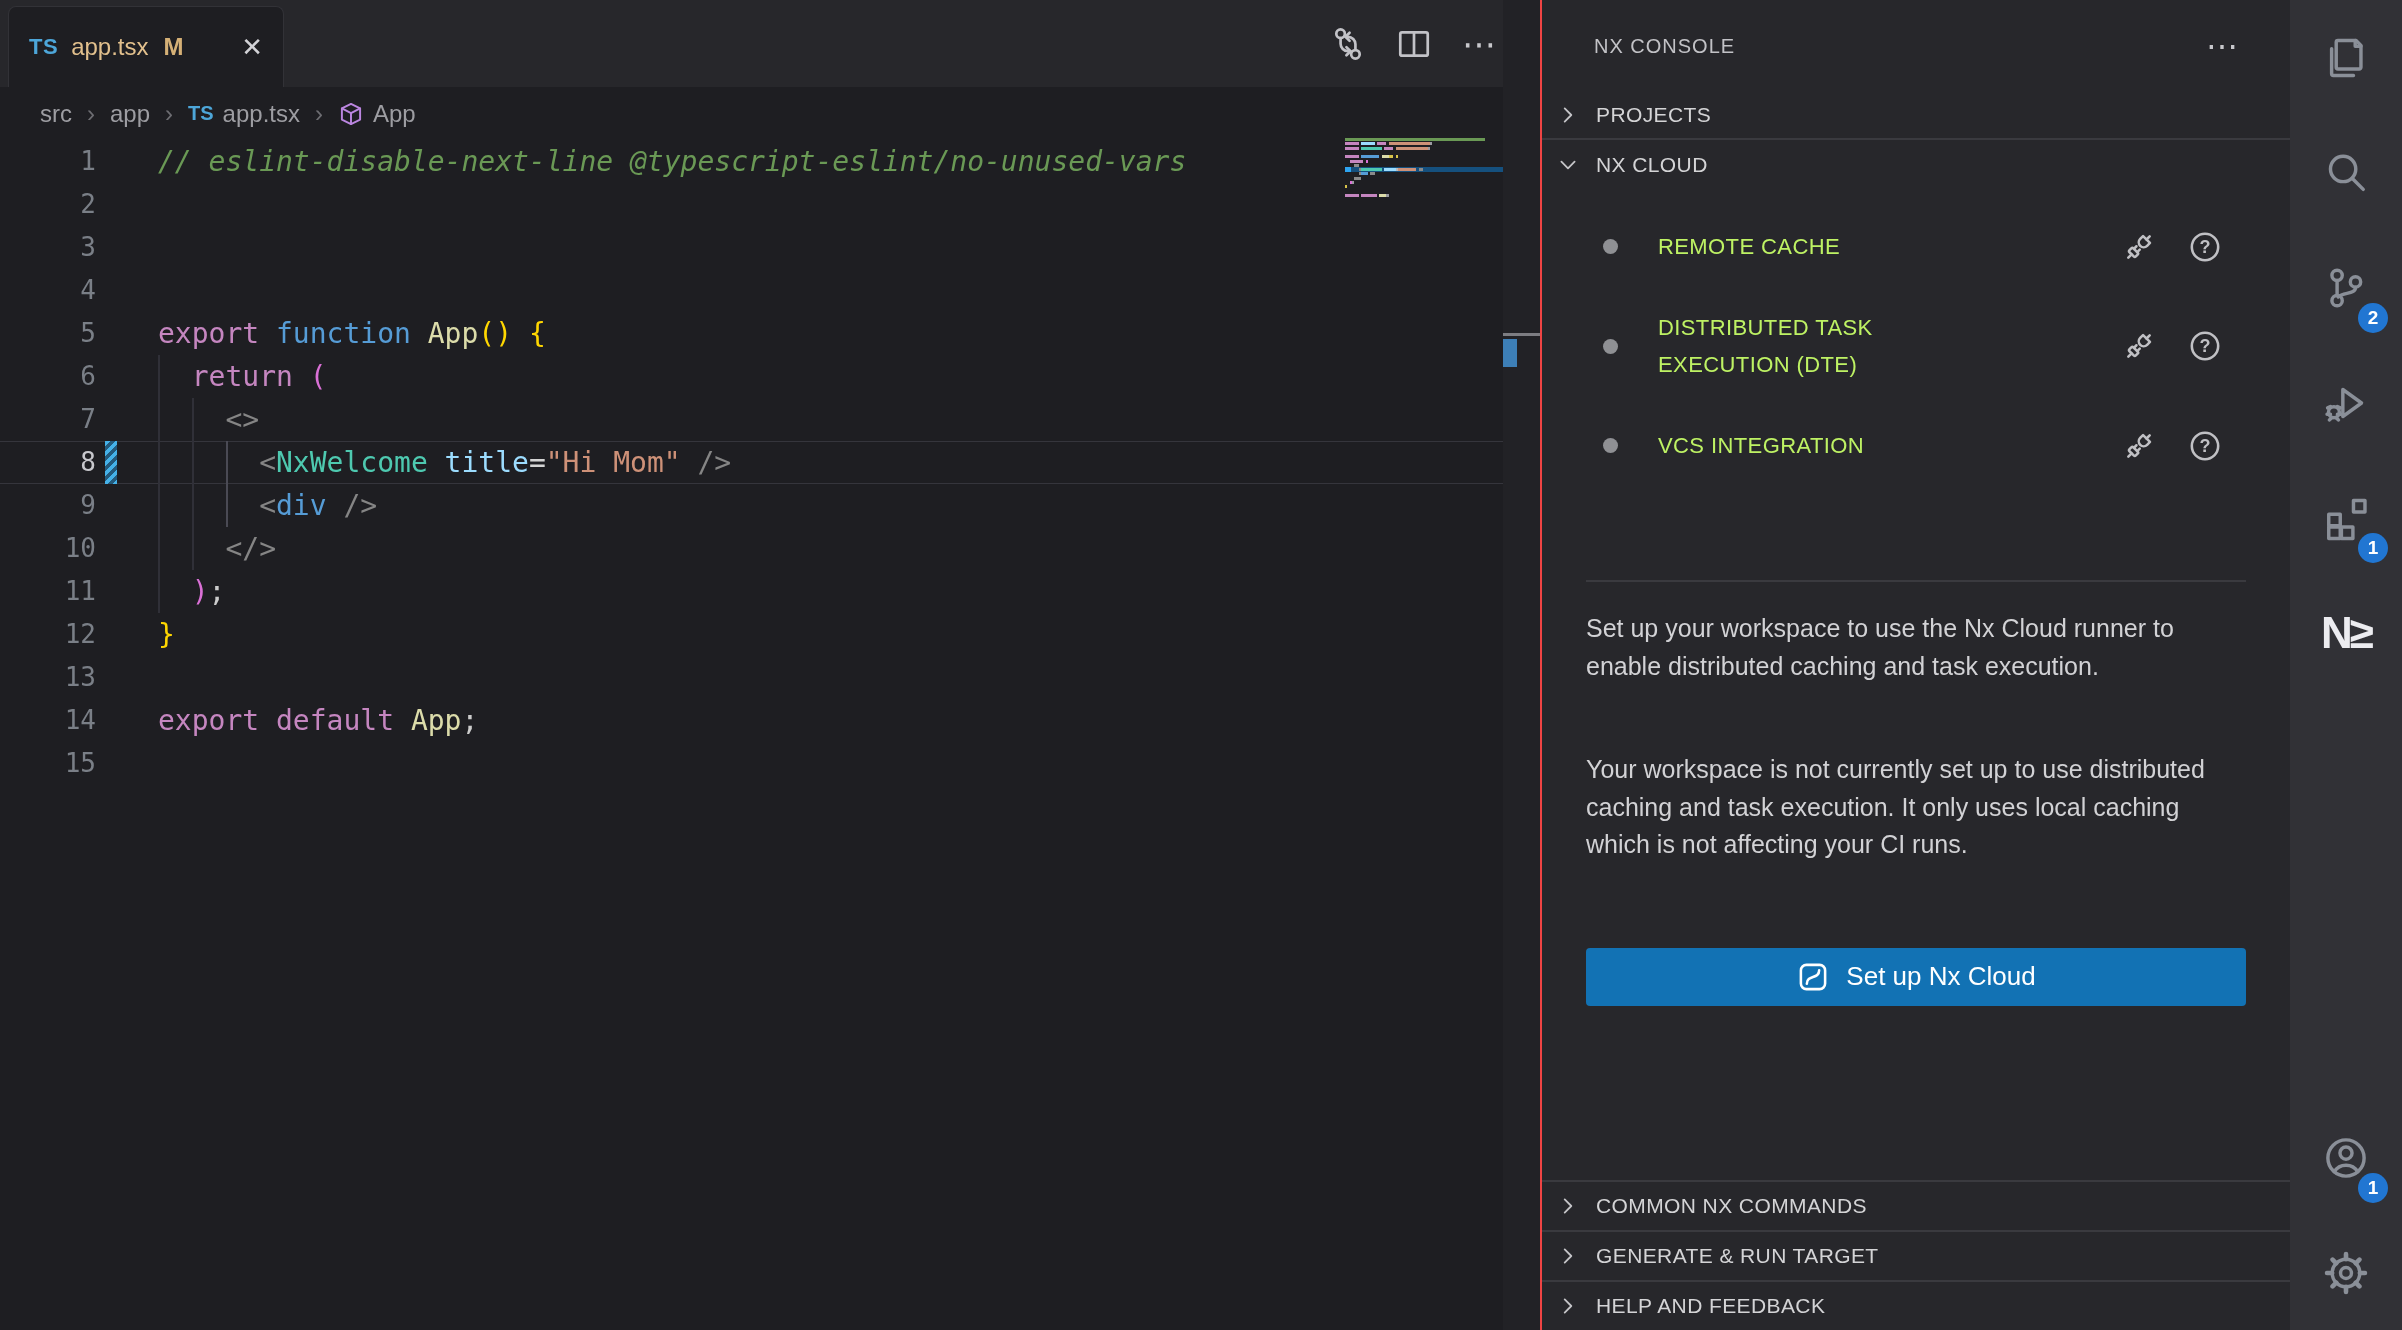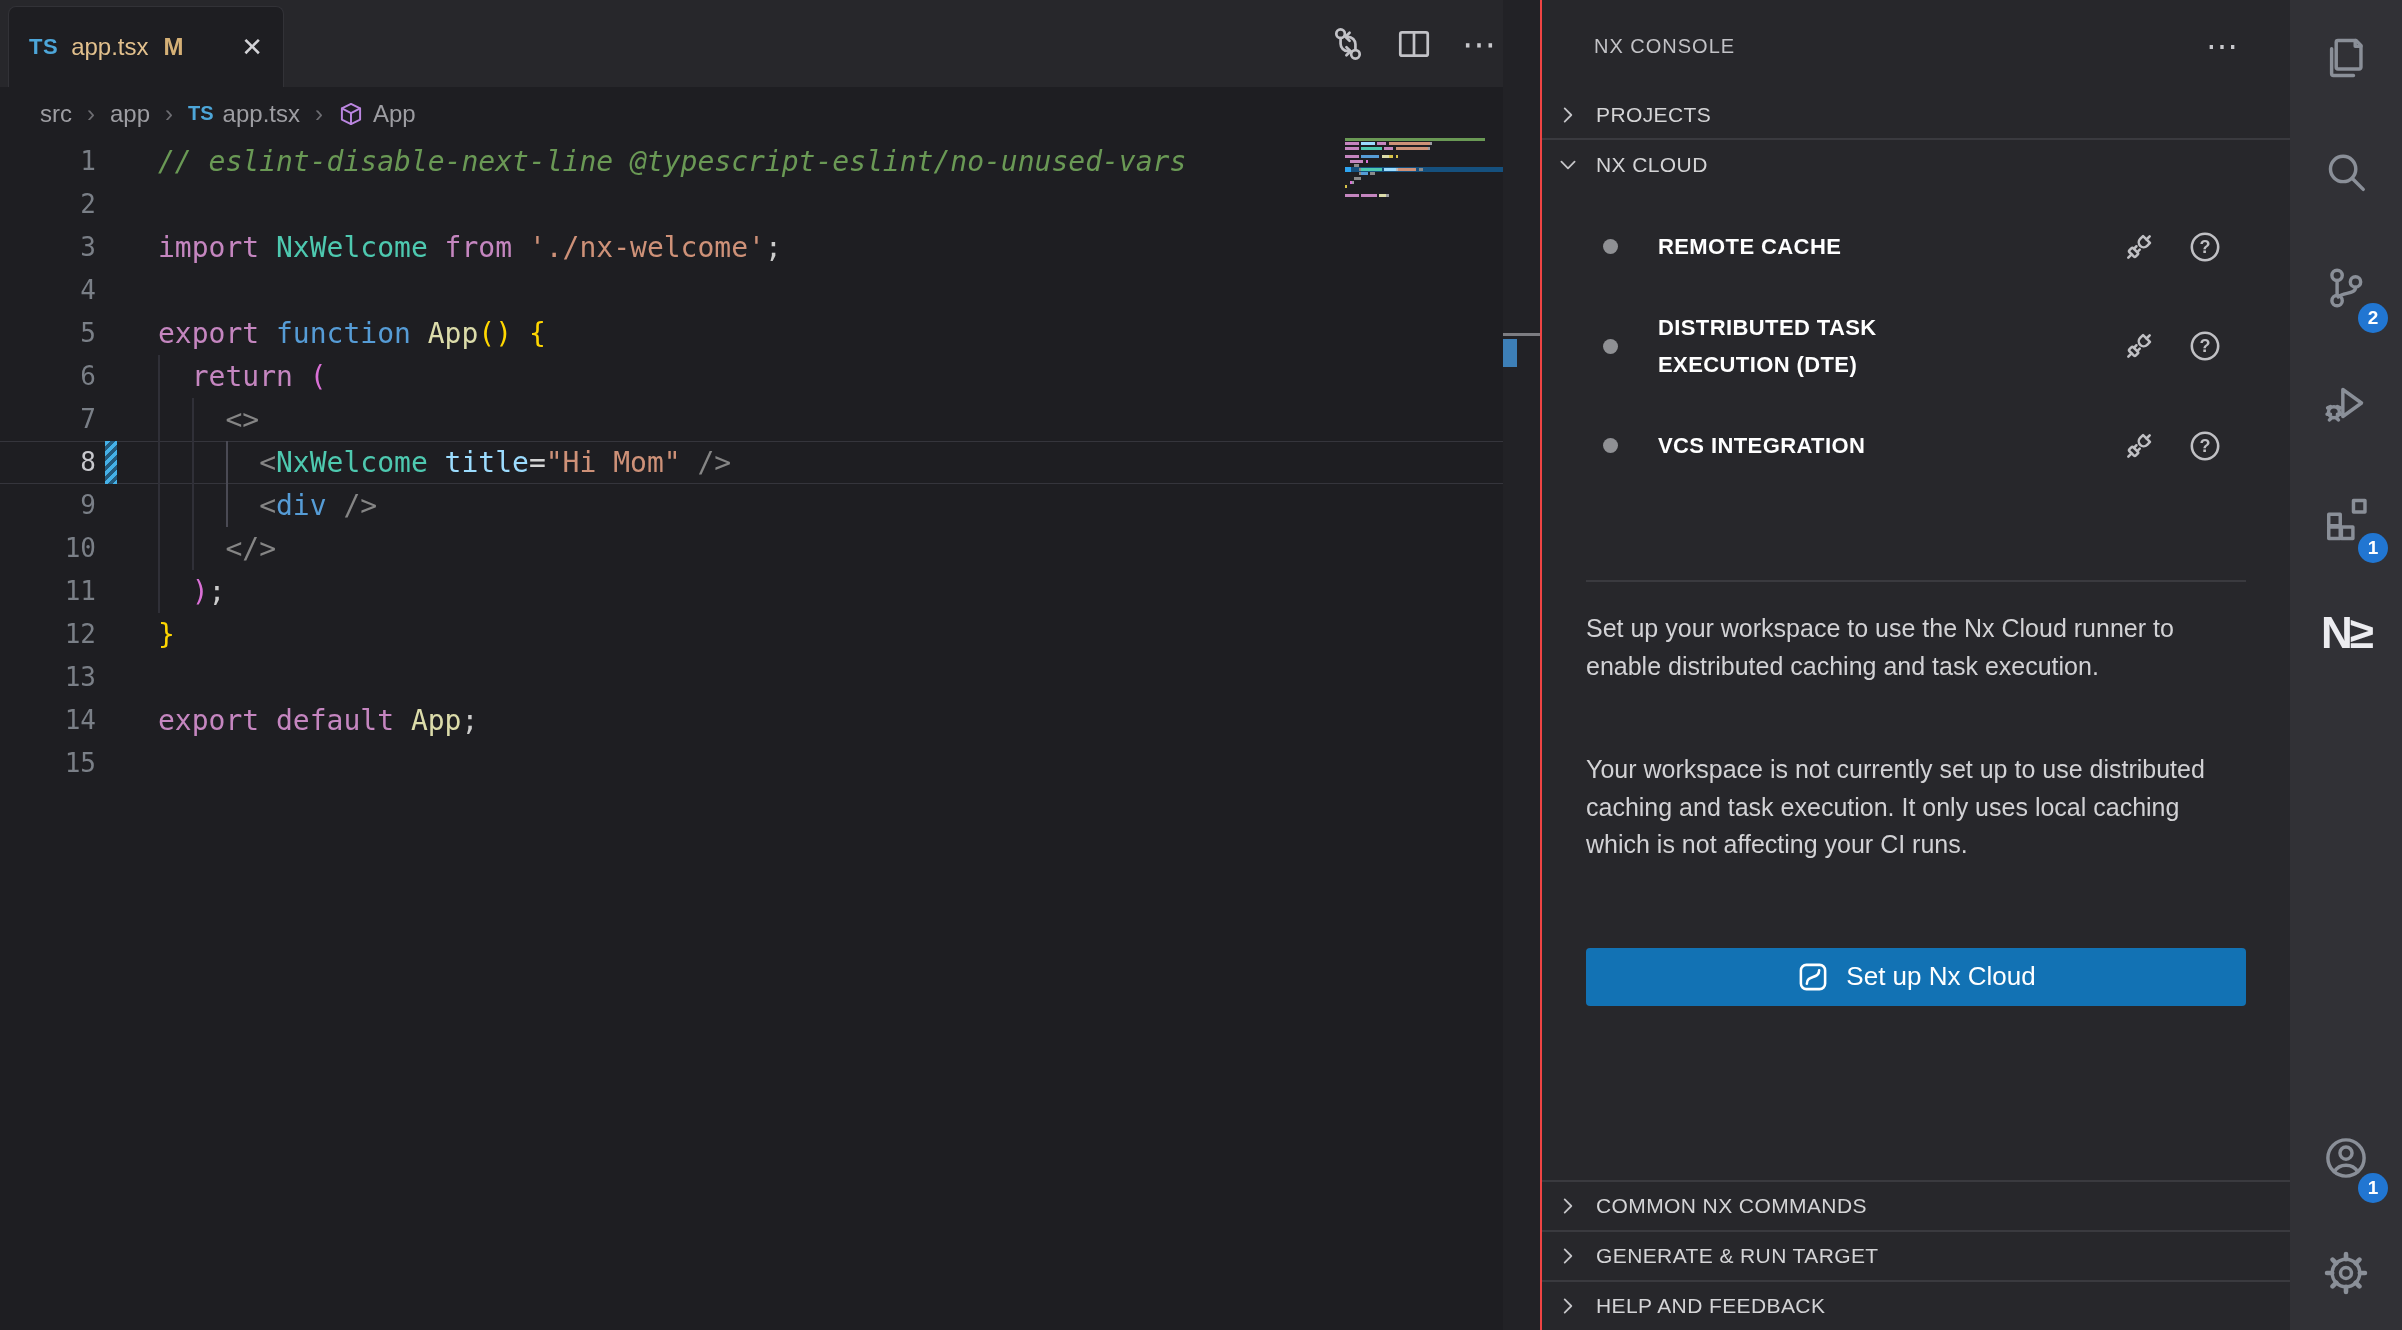--- a/index.html
+++ b/index.html
@@ -70,21 +70,21 @@
   .section-row .chev { width:24px; height:24px; color:#c5c5c8; flex:none; }
   .section-label { font-size:21px; font-weight:400; letter-spacing:.4px; color:#d4d4d6; }
   #projects-row { border-bottom:2px solid #3a3a3f; }
   #nxcloud-row { height:50px; }
 
   #cloud-body { flex:1 1 auto; padding:0 44px; position:relative; overflow:hidden;
                 display:flex; flex-direction:column; }
   .feature-row { display:flex; align-items:center; margin-bottom:44px; }
   .feature-row:first-child { margin-top:38px; }
   .f-dot { width:15px; height:15px; border-radius:50%; background:#8f9094; margin:0 40px 0 17px; flex:none; }
-  .f-label { font-size:22px; font-weight:700; letter-spacing:.4px; line-height:37px; color:#ffffff; max-width:330px; }
+  .f-label { font-size:22px; font-weight:400; letter-spacing:.4px; line-height:37px; color:#bef264; max-width:330px; }
   .f-icons { margin-left:auto; display:flex; gap:32px; margin-right:24px; color:#c0c0c4; }
   .f-icons .icon34 { width:34px; height:34px; cursor:pointer; }
 
   .cloud-divider { height:2px; background:#3a3a3f; margin-top:72px; flex:none; }
   .cloud-p { font-size:25px; line-height:37.5px; color:#d2d2d5; }
   #cloud-p1 { margin-top:66px; }
   #cloud-p2 { margin-top:28px; }
 
   #setup-btn { margin-top:84px; height:58px; border:none; border-radius:4px; background:#1272b4;
                color:#ffffff; font-size:26px; font-family:"Liberation Sans",sans-serif;
@@ -172,21 +172,20 @@
           <span class="gmark"></span>
           <span class="codeln"><span class="tok-com">// eslint-disable-next-line @typescript-eslint/no-unused-vars</span></span>
         </div>
         <div class="line">
           <span class="ln">2</span>
           <span class="gmark"></span>
         </div>
         <div class="line">
           <span class="ln">3</span>
           <span class="gmark"></span>
-          <span class="codeln"><span class="tok-kw">import</span><span class="tok-pln"> </span><span class="tok-cls">NxWelcome</span><span class="tok-pln"> </span><span class="tok-kw">from</span><span class="tok-pln"> </span><span class="tok-str">'./nx-welcome'</span><span class="tok-pln">;</span></span>
         </div>
         <div class="line">
           <span class="ln">4</span>
           <span class="gmark"></span>
           <span class="codeln"></span>
         </div>
         <div class="line">
           <span class="ln">5</span>
           <span class="gmark"></span>
           <span class="codeln"><span class="tok-kw">export</span><span class="tok-pln"> </span><span class="tok-kwb">function</span><span class="tok-pln"> </span><span class="tok-fn">App</span><span class="tok-b1">()</span><span class="tok-pln"> </span><span class="tok-b1">{</span></span>

